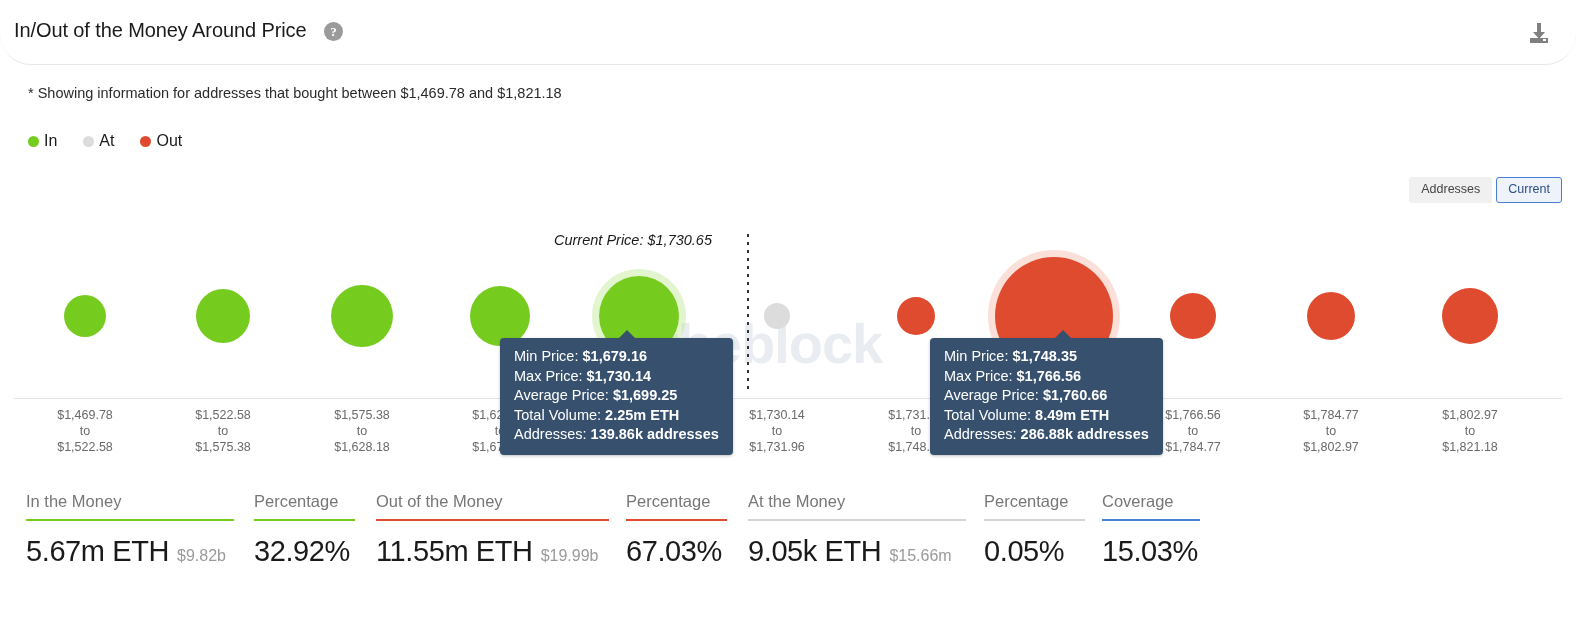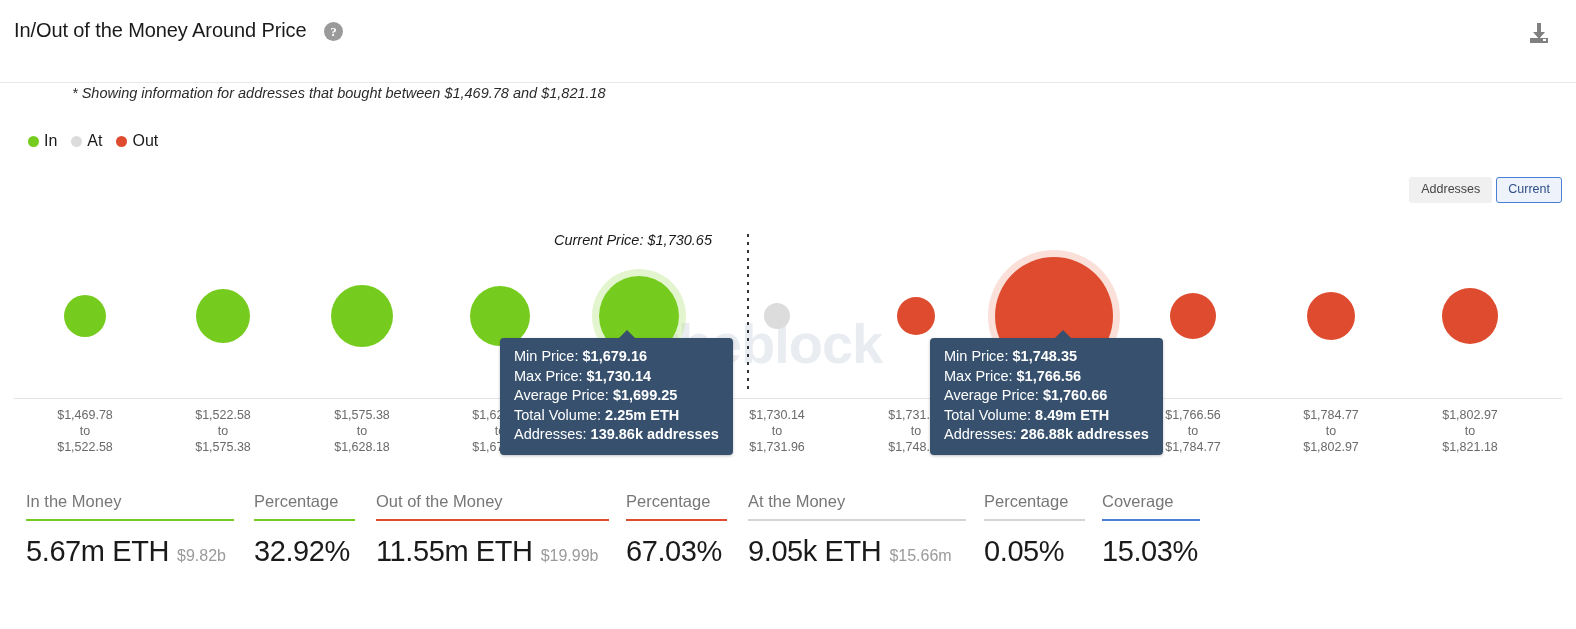--- a/index.html
+++ b/index.html
@@ -12,23 +12,24 @@
     height: 629px;
     font-family: "Liberation Sans", sans-serif;
     color: #222;
     overflow: hidden;
     position: relative;
   }
 
   
   .header {
     position: relative;
-    height: 83px;
+    height: 65px;
     border-bottom: 1px solid #e8e8e8;
     box-sizing: border-box;
+    border-radius: 31px;
   }
   .header-title {
     position: absolute;
     left: 14px;
     top: 19px;
     font-size: 20px;
     font-weight: 400;
     color: #1a1a1a;
     letter-spacing: -0.1px;
     white-space: nowrap;
@@ -56,32 +57,30 @@
     height: 30px;
     cursor: pointer;
   }
 
   
   .subnote {
     position: absolute;
     left: 28px;
     top: 85px;
     font-size: 14.5px;
-    font-style: italic;
     color: #2b2b2b;
     white-space: nowrap;
-    margin-left: 44px;
   }
   .legend {
     position: absolute;
     left: 28px;
     top: 132px;
     display: flex;
     align-items: center;
-    gap: 0px;
+    gap: 12px;
   }
   .legend-item {
     display: flex;
     align-items: center;
     margin-right: 14px;
   }
   .legend-dot {
     width: 11px;
     height: 11px;
     border-radius: 50%;

